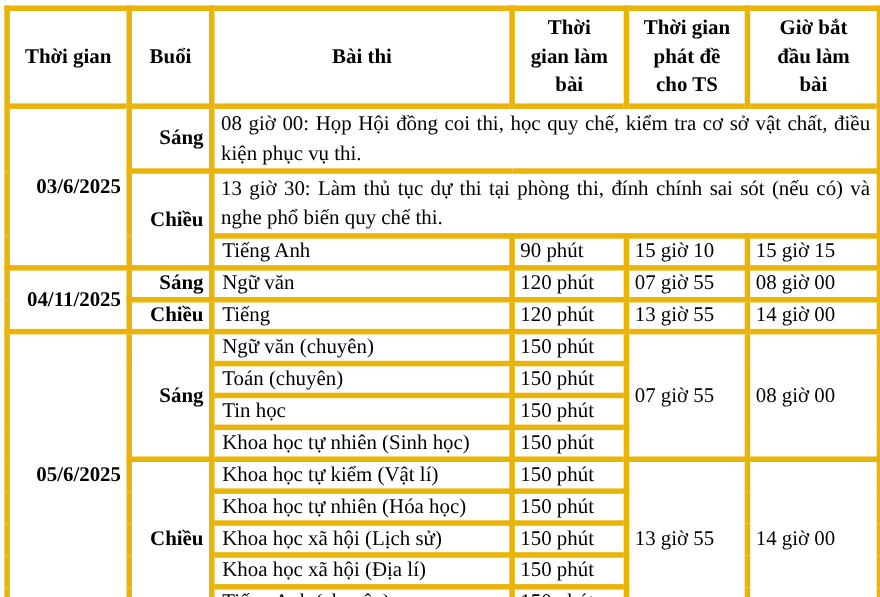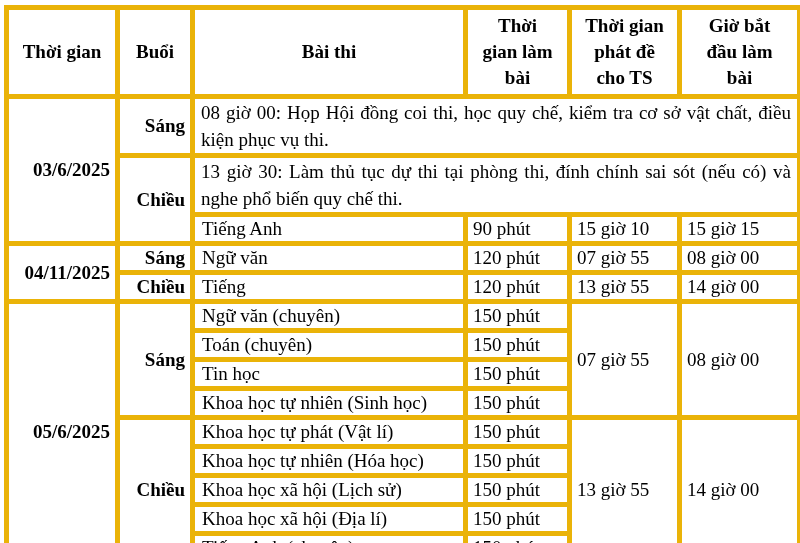--- a/index.html
+++ b/index.html
@@ -152,21 +152,21 @@
       <td class="subject-cell">Tin học</td>
       <td class="time-cell">150 phút</td>
     </tr>
     <tr class="r-exam">
       <td class="subject-cell">Khoa học tự nhiên (Sinh học)</td>
       <td class="time-cell">150 phút</td>
     </tr>
 
     <tr class="r-exam">
       <td class="session-cell" rowspan="5">Chiều</td>
-      <td class="subject-cell">Khoa học tự phát (Vật lí)</td>
+      <td class="subject-cell">Khoa học tự kiểm (Vật lí)</td>
       <td class="time-cell">150 phút</td>
       <td class="time-cell" rowspan="5">13 giờ 55</td>
       <td class="time-cell" rowspan="5">14 giờ 00</td>
     </tr>
     <tr class="r-exam">
       <td class="subject-cell">Khoa học tự nhiên (Hóa học)</td>
       <td class="time-cell">150 phút</td>
     </tr>
     <tr class="r-exam">
       <td class="subject-cell">Khoa học xã hội (Lịch sử)</td>

